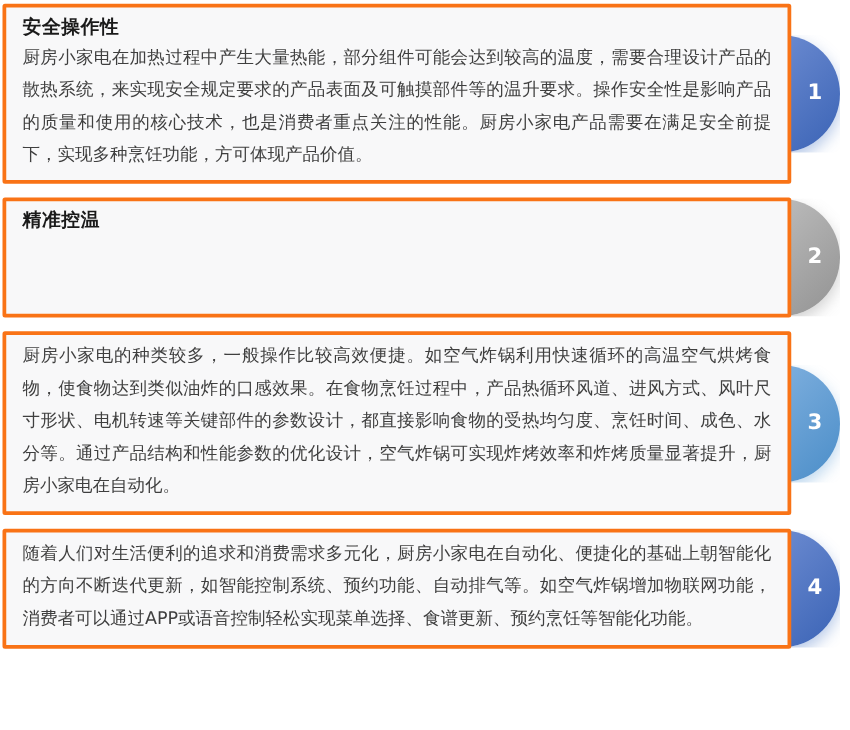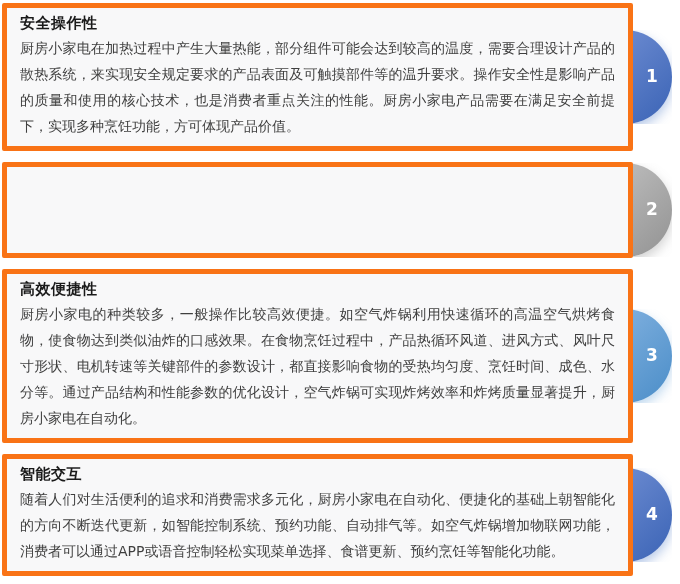--- a/index.html
+++ b/index.html
@@ -19,21 +19,21 @@
   }
   .section {
     position: relative;
     margin: 0 0 11px 2px;
   }
   .card {
     position: relative;
     z-index: 1;
     margin-right: 47px;
     background: var(--card-bg, #f8f8f9);
-    border: 5px solid #f97316;
+    border: 3px solid #f97316;
     border-radius: 2px;
     box-sizing: border-box;
     padding: 4px 13px 7px 13px;
     min-height: 96px;
   }
   .title {
     margin: 0 0 1px 0;
     font-size: 15px;
     font-weight: 700;
     line-height: 22px;
@@ -93,38 +93,37 @@
       <p class="body-text">厨房小家电在加热过程中产生大量热能，部分组件可能会达到较高的温度，需要合理设计产品的散热系统，来实现安全规定要求的产品表面及可触摸部件等的温升要求。操作安全性是影响产品的质量和使用的核心技术，也是消费者重点关注的性能。厨房小家电产品需要在满足安全前提下，实现多种烹饪功能，方可体现产品价值。</p>
     </div>
   </div>
 
   <div class="section">
     <div class="circle-wrap">
       <div class="circle" style="background: linear-gradient(135deg, rgb(201, 201, 201) 0%, rgb(146, 146, 146) 100%); box-shadow: rgba(120, 120, 120, 0.35) 0px 5px 12px;"></div>
       <div class="circle-number" style="color: rgb(255, 255, 255);">2</div>
     </div>
     <div class="card">
+      <h2 class="title">精准控温</h2>
     </div>
   </div>
 
   <div class="section">
     <div class="circle-wrap">
       <div class="circle" style="background: linear-gradient(135deg, rgb(143, 186, 229) 0%, rgb(74, 141, 200) 100%); box-shadow: rgba(91, 155, 213, 0.4) 0px 5px 12px;"></div>
       <div class="circle-number" style="color: rgb(255, 255, 255);">3</div>
     </div>
     <div class="card">
-      <h2 class="title">高效便捷性</h2>
       <p class="body-text">厨房小家电的种类较多，一般操作比较高效便捷。如空气炸锅利用快速循环的高温空气烘烤食物，使食物达到类似油炸的口感效果。在食物烹饪过程中，产品热循环风道、进风方式、风叶尺寸形状、电机转速等关键部件的参数设计，都直接影响食物的受热均匀度、烹饪时间、成色、水分等。通过产品结构和性能参数的优化设计，空气炸锅可实现炸烤效率和炸烤质量显著提升，厨房小家电在自动化。</p>
     </div>
   </div>
 
   <div class="section">
     <div class="circle-wrap">
       <div class="circle" style="background: linear-gradient(135deg, rgb(123, 151, 217) 0%, rgb(58, 99, 181) 100%); box-shadow: rgba(68, 114, 196, 0.4) 0px 5px 12px;"></div>
       <div class="circle-number" style="color: rgb(255, 255, 255);">4</div>
     </div>
     <div class="card">
-      <h2 class="title">智能交互</h2>
       <p class="body-text">随着人们对生活便利的追求和消费需求多元化，厨房小家电在自动化、便捷化的基础上朝智能化的方向不断迭代更新，如智能控制系统、预约功能、自动排气等。如空气炸锅增加物联网功能，消费者可以通过APP或语音控制轻松实现菜单选择、食谱更新、预约烹饪等智能化功能。</p>
     </div>
   </div>
 
 </div>
 
 </body></html>

